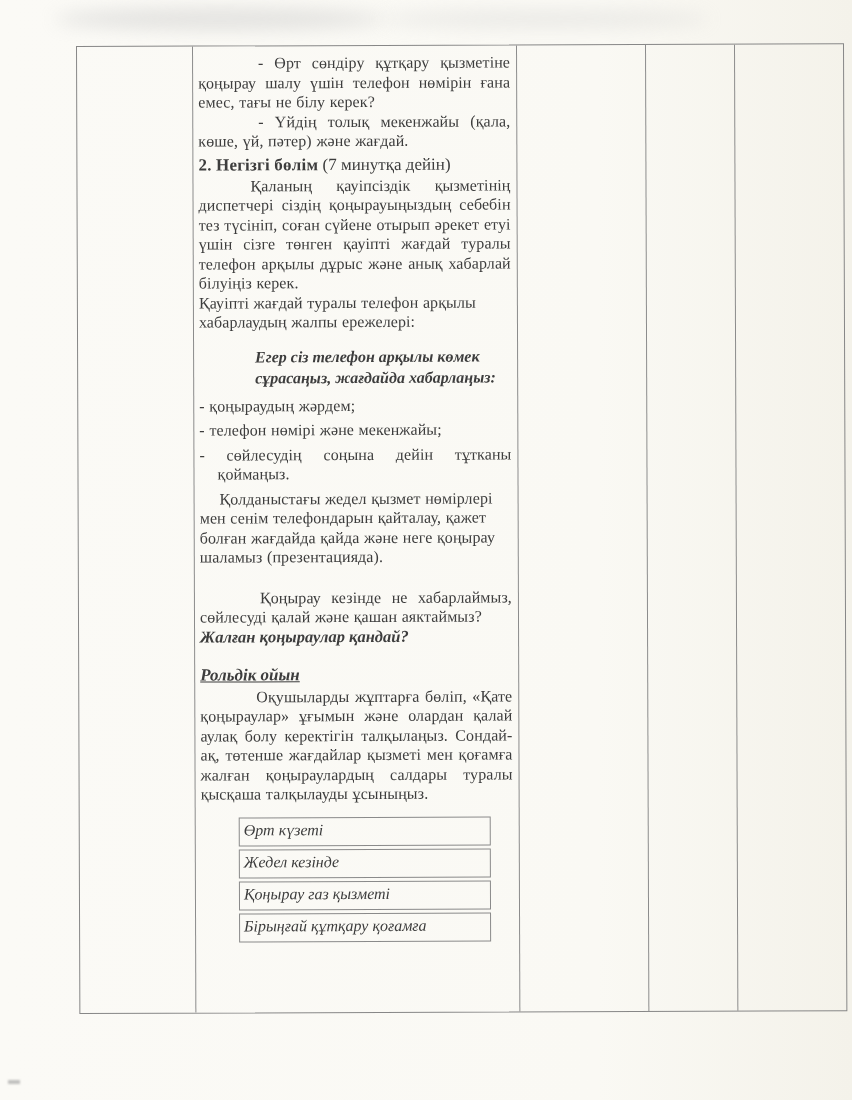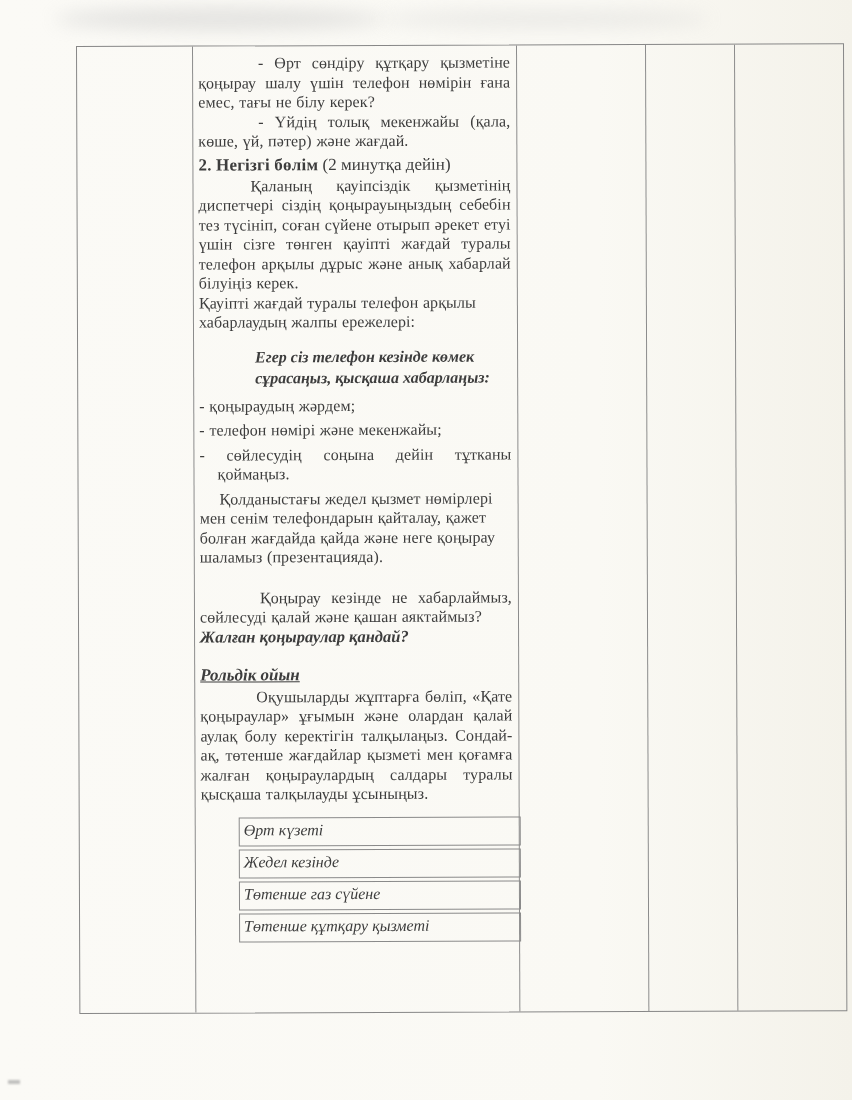--- a/index.html
+++ b/index.html
@@ -37,21 +37,21 @@
   .section-line{margin:3px 0 1px 0;font-size:17px;line-height:21px;}
   .section-line .bold{font-weight:700;letter-spacing:.2px;}
   .callout{font-weight:700;font-style:italic;margin:14px 0 8px 56px;line-height:21px;
            font-size:16px;text-align:left;}
   .rule{margin:5px 0;padding-left:18px;text-indent:-18px;}
   .q-block{margin-top:21px;}
   .bi{font-weight:700;font-style:italic;display:block;text-indent:0;}
   .role-head{margin:18px 0 2px 0;font-weight:700;font-style:italic;
              text-decoration:underline;font-size:17px;line-height:20px;}
   
-  .services{margin:13px 0 0 38px;width:282px;}
+  .services{margin:13px 0 0 38px;width:252px;}
   .service-row{border:1px solid #8a8a8a;height:29px;box-sizing:border-box;
                margin-bottom:3px;font-style:italic;font-size:16px;
                padding:3px 2px 0 4px;line-height:18px;background:transparent;
                white-space:nowrap;overflow:hidden;}
 </style>
 </head>
 <body>
 
 <div class="page">
 
@@ -62,48 +62,48 @@
   <div class="doc-table">
 
     <div class="col col0"></div>
 
     <div class="col col1">
 
       <p class="p ind">- Өрт сөндіру құтқару қызметіне қоңырау шалу үшін телефон нөмірін ғана емес, тағы не білу керек?</p>
 
       <p class="p ind">- Үйдің толық мекенжайы (қала, көше, үй, пәтер) және жағдай.</p>
 
-      <p class="section-line"><span class="bold">2. Негізгі бөлім</span> <span>(2 минутқа дейін)</span></p>
+      <p class="section-line"><span class="bold">2. Негізгі бөлім</span> <span>(7 минутқа дейін)</span></p>
 
       <p class="p" style="text-indent:52px;">Қаланың қауіпсіздік қызметінің диспетчері сіздің қоңырауыңыздың себебін тез түсініп, соған сүйене отырып әрекет етуі үшін сізге төнген қауіпті жағдай туралы телефон арқылы дұрыс және анық хабарлай білуіңіз керек.</p>
 
       <p class="p left">Қауіпті жағдай туралы телефон арқылы хабарлаудың жалпы ережелері:</p>
 
-      <p class="callout">Егер сіз телефон кезінде көмек сұрасаңыз, қысқаша хабарлаңыз:</p>
+      <p class="callout">Егер сіз телефон арқылы көмек сұрасаңыз, жағдайда хабарлаңыз:</p>
 
       <p class="p rule left">- қоңыраудың жәрдем;</p>
       <p class="p rule left">- телефон нөмірі және мекенжайы;</p>
       <p class="p rule">- сөйлесудің соңына дейін тұтканы қоймаңыз.</p>
 
       <p class="p left ind-sm" style="margin-top:4px;">Қолданыстағы жедел қызмет нөмірлері мен сенім телефондарын қайталау, қажет болған жағдайда қайда және неге қоңырау шаламыз (презентацияда).</p>
 
       <div class="q-block">
         <p class="p ind">Қоңырау кезінде не хабарлаймыз, сөйлесуді қалай және қашан аяктаймыз?</p>
         <span class="bi" style="font-size:16.5px;">Жалған қоңыраулар қандай?</span>
       </div>
 
       <p class="role-head">Рольдік ойын</p>
 
       <p class="p" style="text-indent:56px;">Оқушыларды жұптарға бөліп, «Қате қоңыраулар» ұғымын және олардан қалай аулақ болу керектігін талқылаңыз. Сондай-ақ, төтенше жағдайлар қызметі мен қоғамға жалған қоңыраулардың салдары туралы қысқаша талқылауды ұсыныңыз.</p>
 
       <div class="services">
         <div class="service-row">Өрт күзеті</div>
         <div class="service-row">Жедел кезінде</div>
-        <div class="service-row">Төтенше газ сүйене</div>
-        <div class="service-row">Төтенше құтқару қызметі</div>
+        <div class="service-row">Қоңырау газ қызметі</div>
+        <div class="service-row">Бірыңғай құтқару қоғамға</div>
       </div>
 
     </div>
 
     <div class="col col2"></div>
     <div class="col col3"></div>
     <div class="col col4"></div>
 
   </div>
 </div>

